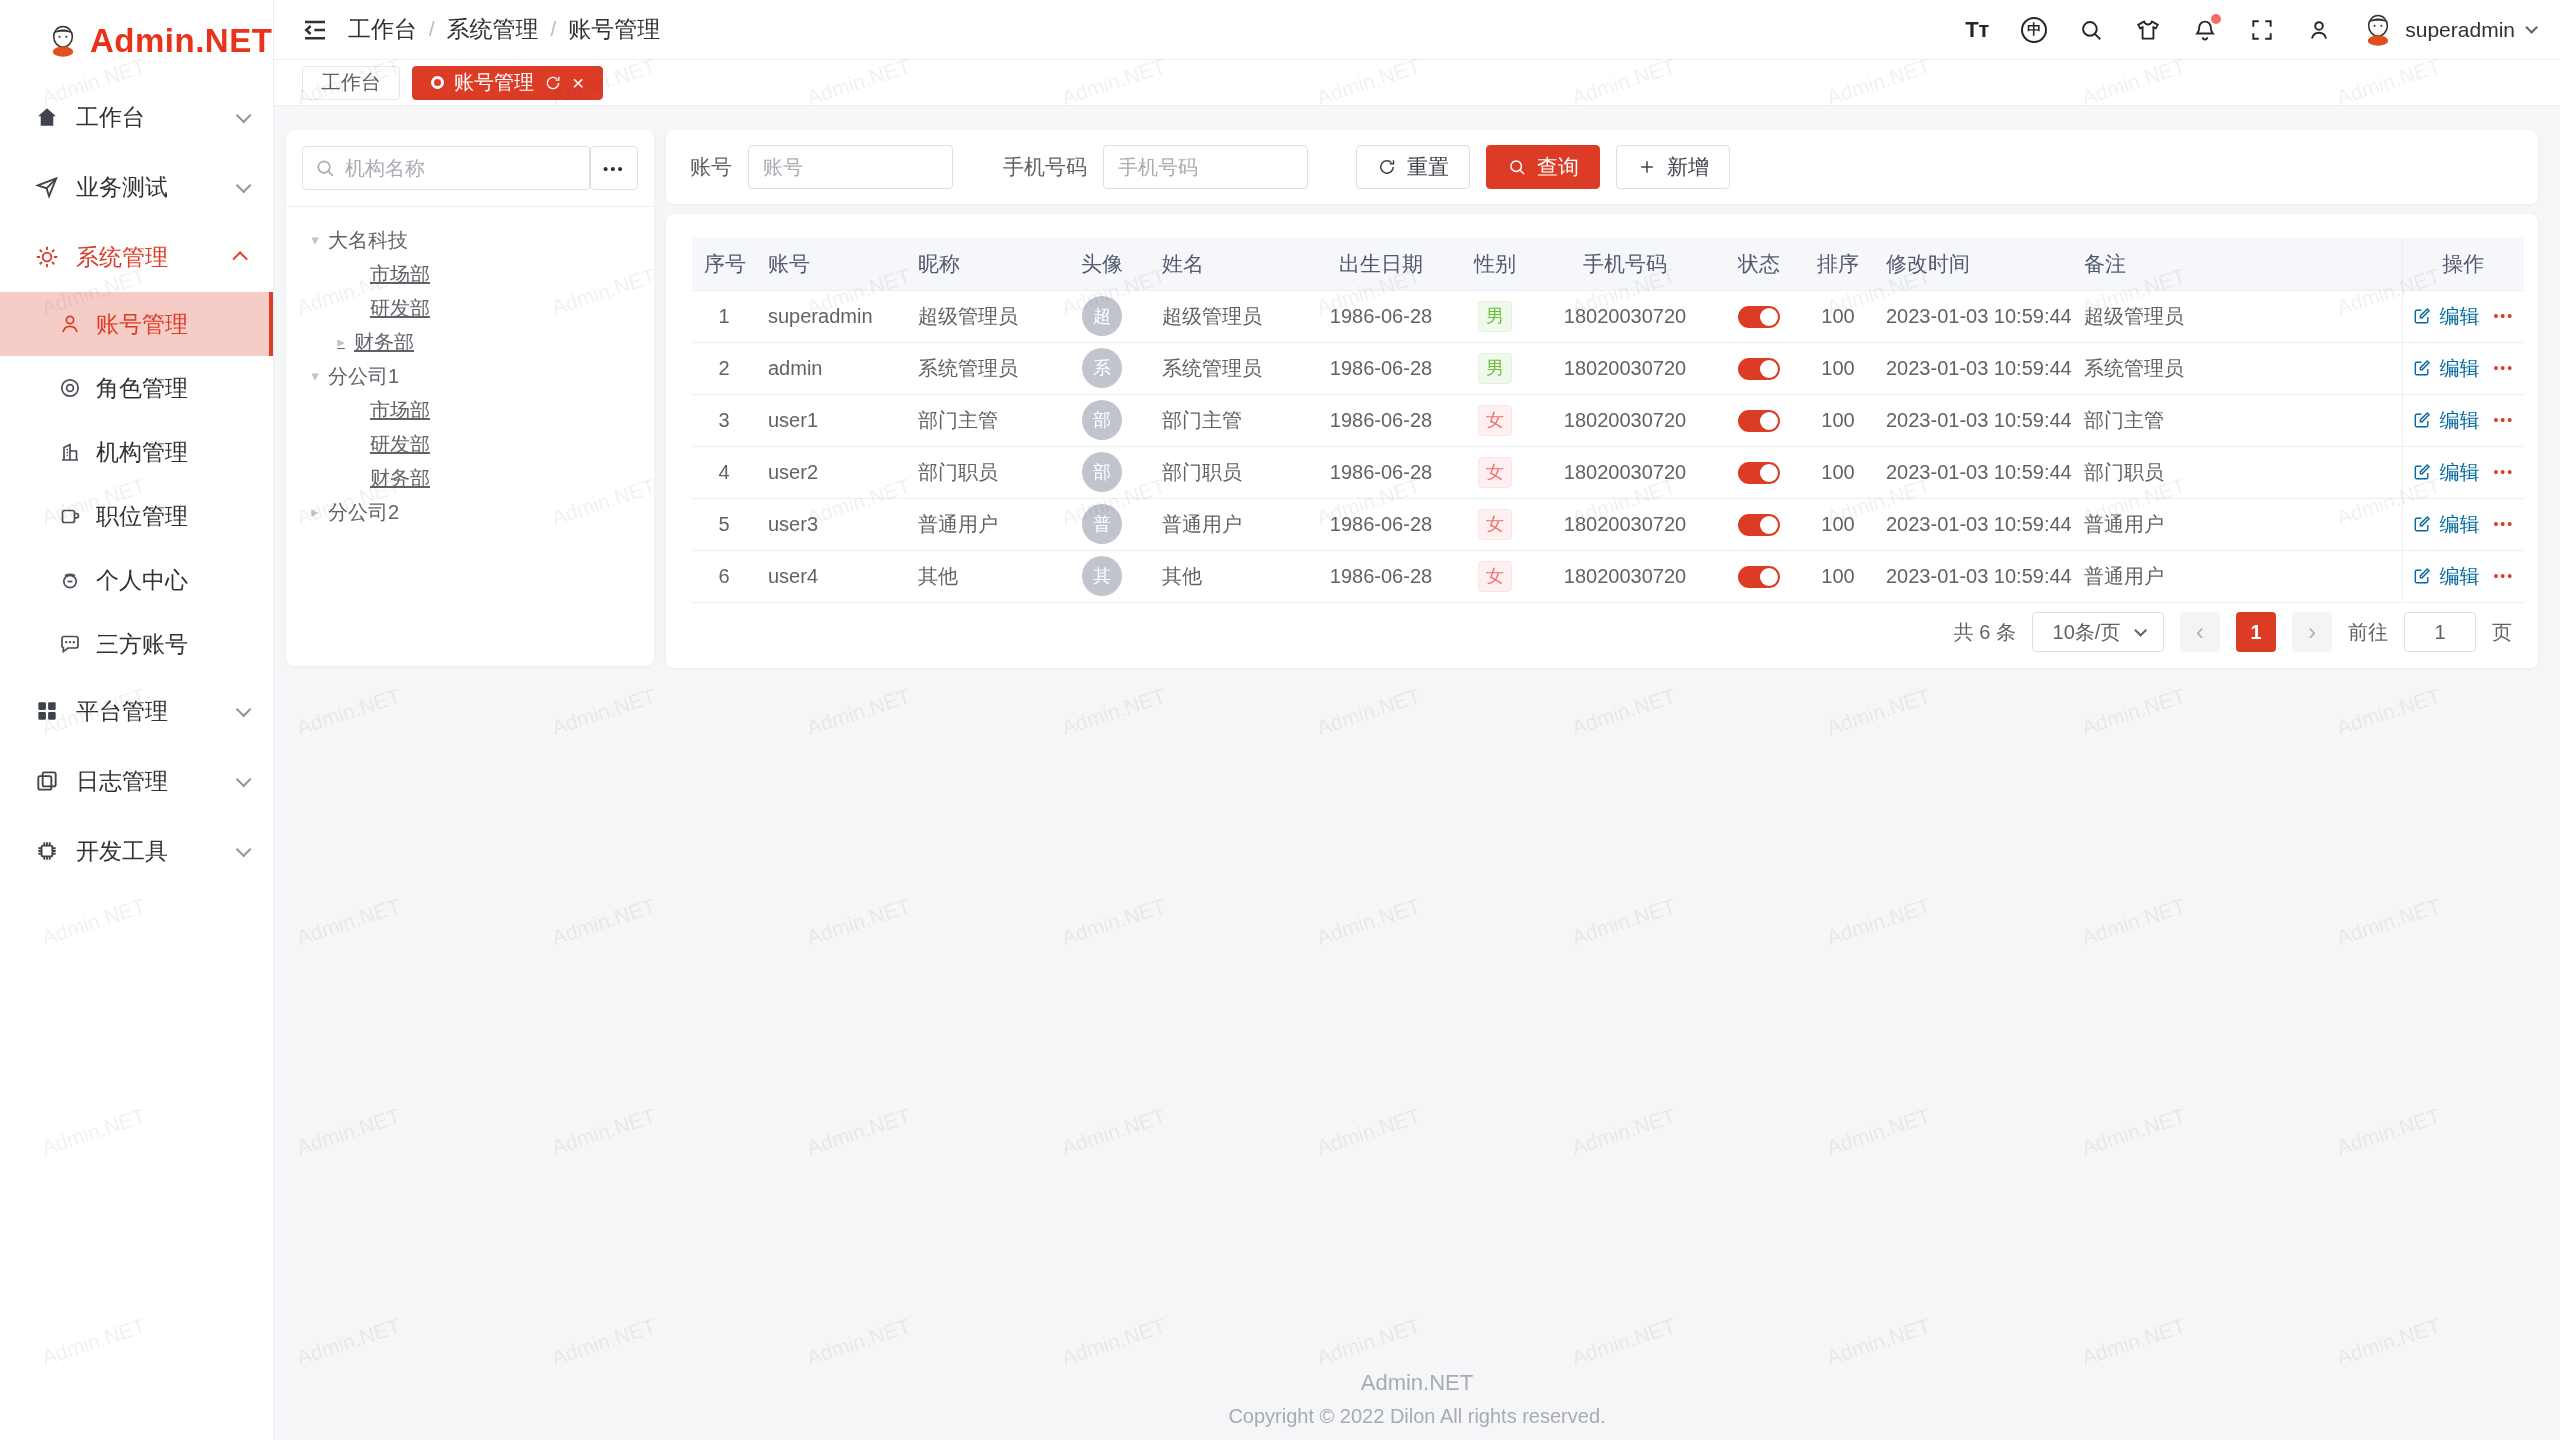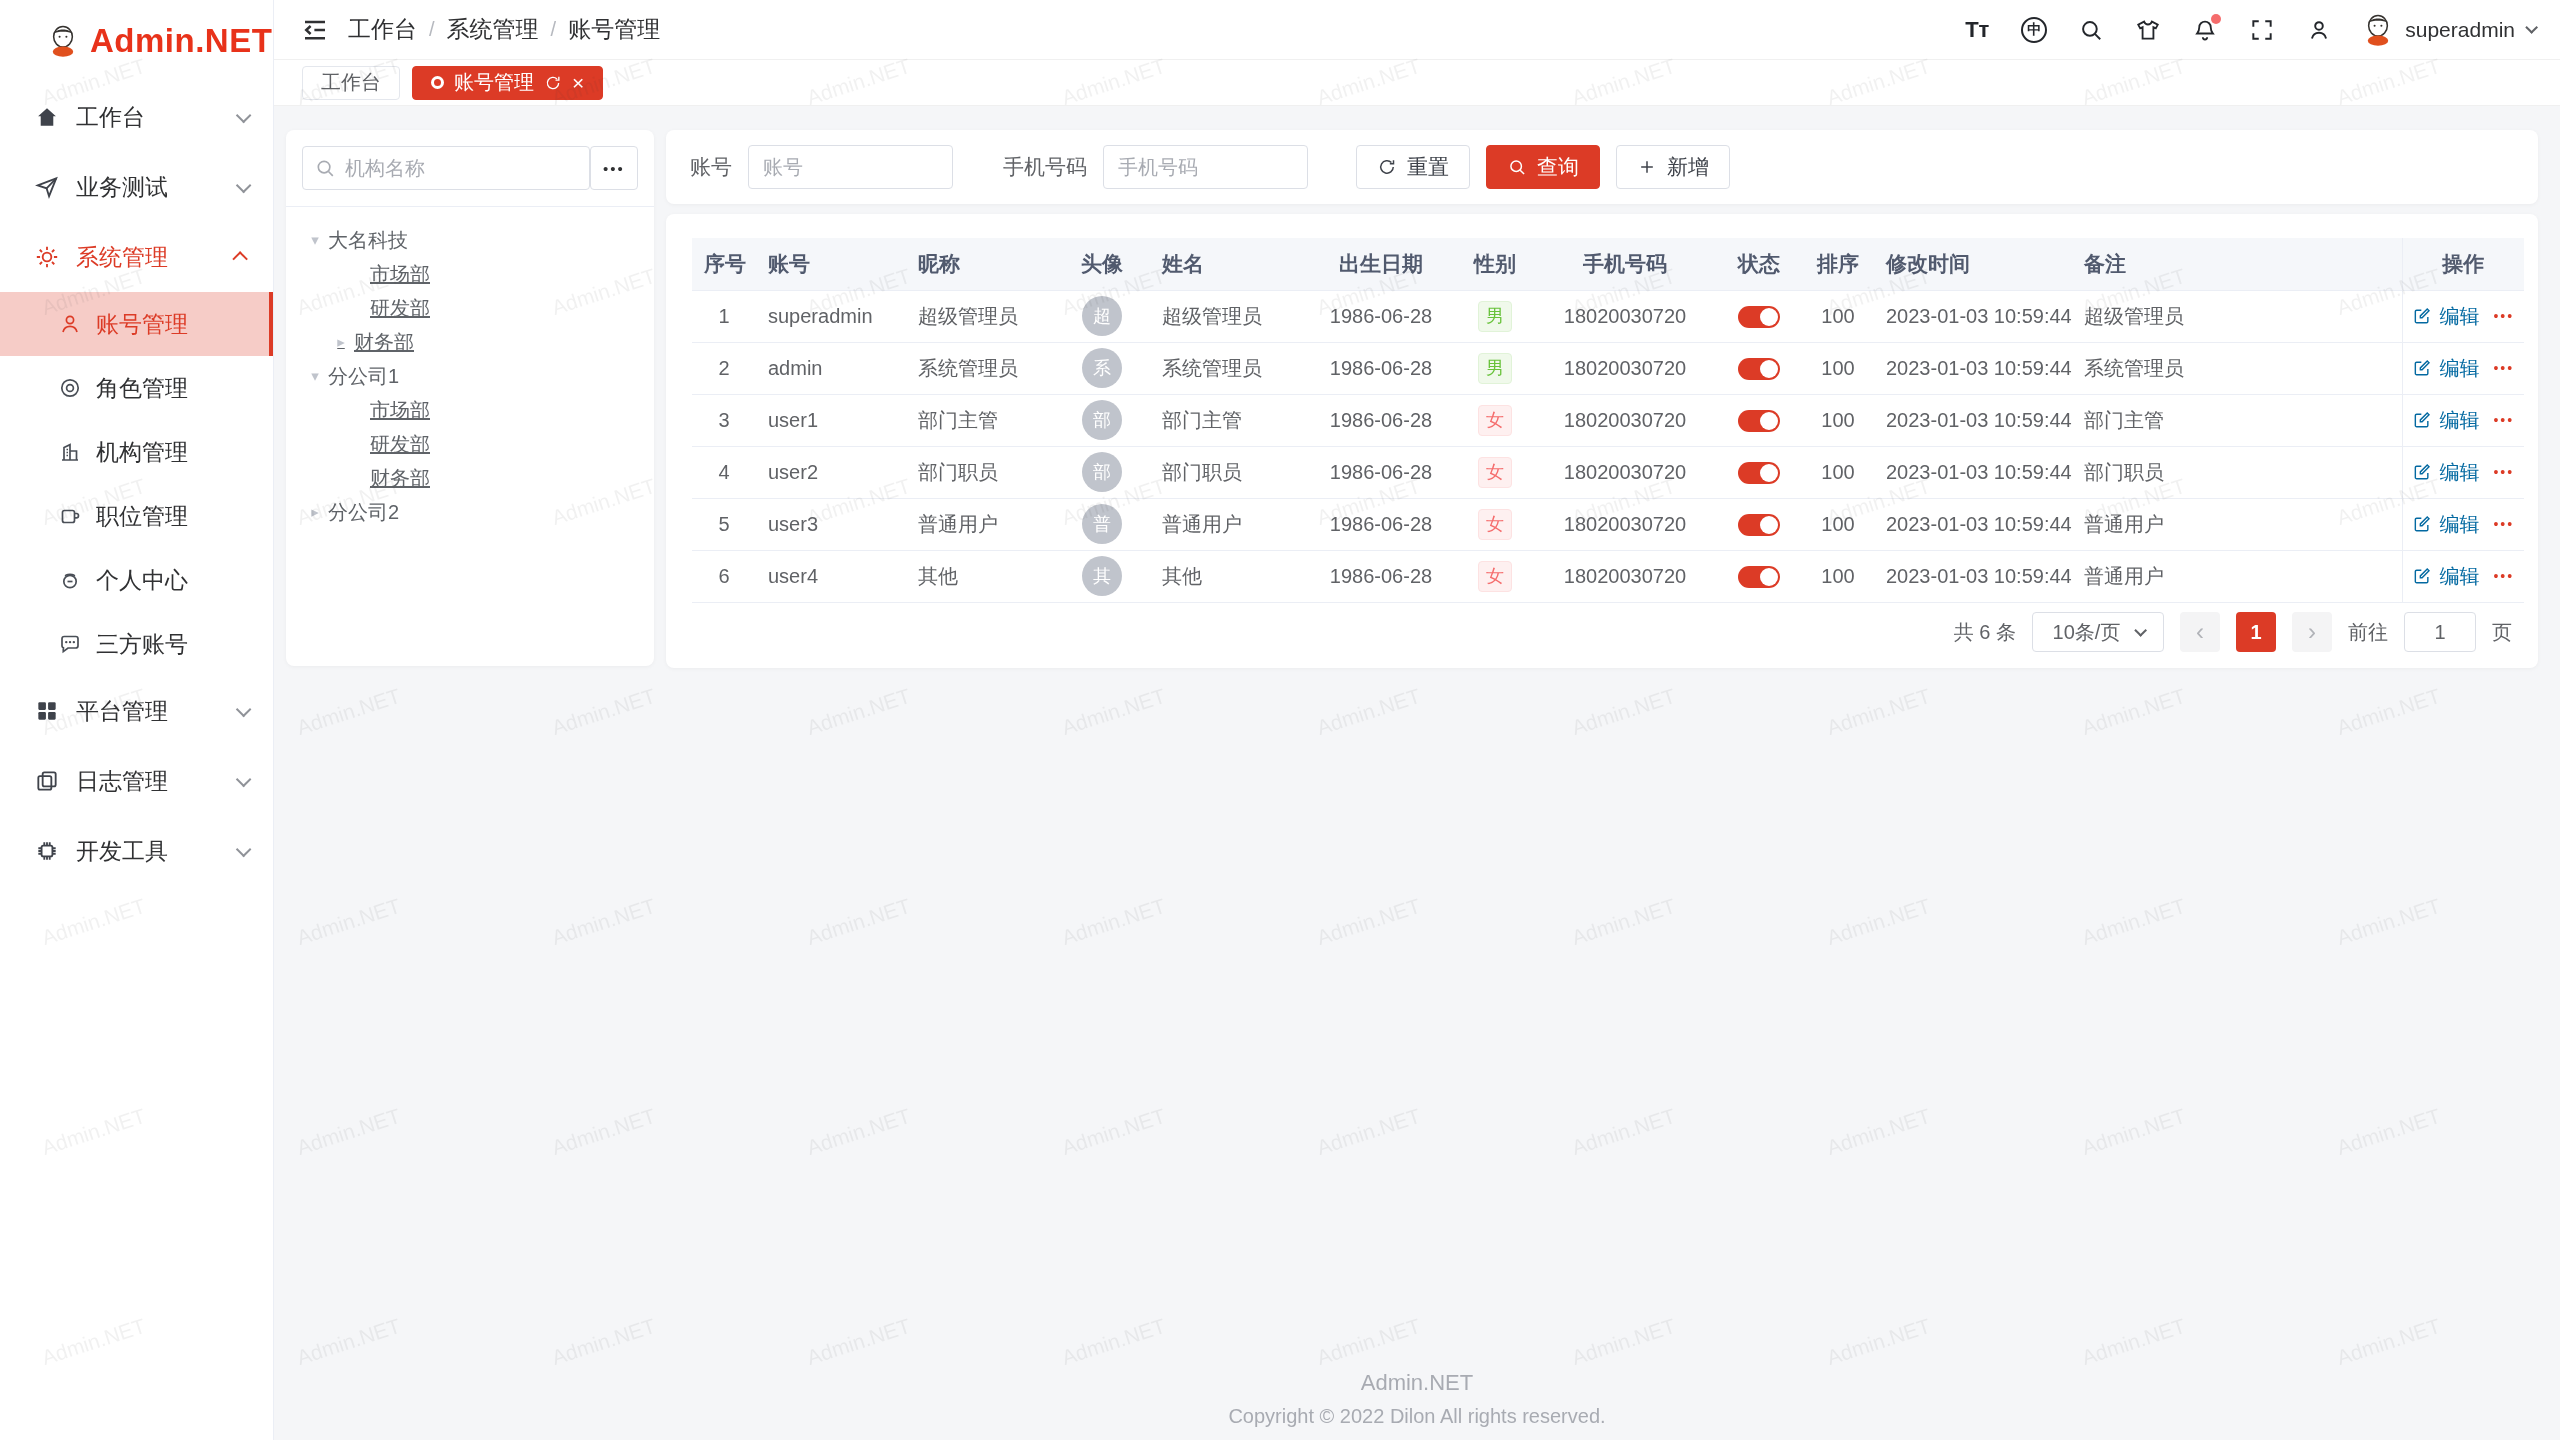--- a/index.html
+++ b/index.html
@@ -76,21 +76,21 @@
   .finp { width:205px; height:44px; border:1px solid #dcdfe6; border-radius:4px; font-size:20px; padding:0 14px; color:#606266; outline:none; font-family:inherit; }
   .finp::placeholder { color:#a8abb2; }
   .gap { width:18px; }
   .btn { height:44px; padding:0 20px; border:1px solid #dcdfe6; border-radius:4px; background:#fff; color:#3f434b; font-size:21px; display:inline-flex; align-items:center; gap:10px; cursor:pointer; font-family:inherit; }
   .btn svg { width:20px; height:20px; }
   .btn.primary { background:#dc3b26; border-color:#dc3b26; color:#fff; }
   .btn.reset { margin-left:32px; }
 
   .table-card { height:454px; padding:24px 26px 0; position:relative; }
   table { width:100%; border-collapse:collapse; table-layout:fixed; }
-  th { height:52px; background:#f5f7fa; color:#515a6e; font-size:21px; font-weight:700; border-bottom:1px solid #ebeef5; padding:0 12px; text-align:left; white-space:nowrap; overflow:hidden; }
+  th { height:52px; background:#f5f7fa; color:#515a6e; font-size:21px; font-weight:400; border-bottom:1px solid #ebeef5; padding:0 12px; text-align:left; white-space:nowrap; overflow:hidden; }
   td { height:52px; border-bottom:1px solid #ebeef5; padding:0 12px; font-size:20px; color:#606266; white-space:nowrap; overflow:hidden; }
   th:nth-child(1), td:nth-child(1), th:nth-child(4), td:nth-child(4),
   th:nth-child(6), td:nth-child(6), th:nth-child(7), td:nth-child(7),
   th:nth-child(8), td:nth-child(8), th:nth-child(9), td:nth-child(9),
   th:nth-child(10), td:nth-child(10), th:nth-child(13), td:nth-child(13) { text-align:center; }
   th:last-child, td:last-child { border-left:1px solid #ebeef5; }
   .avatar { display:inline-flex; align-items:center; justify-content:center; width:40px; height:40px; border-radius:50%; background:#c0c4cc; color:#fff; font-size:18px; vertical-align:middle; }
   .badge { display:inline-block; min-width:34px; padding:0 5px; height:31px; line-height:29px; border-radius:4px; font-size:18px; }
   .badge.male { color:#67c23a; background:#f0f9eb; border:1px solid #e1f3d8; }
   .badge.female { color:#f56c6c; background:#fef0f0; border:1px solid #fde2e2; }

